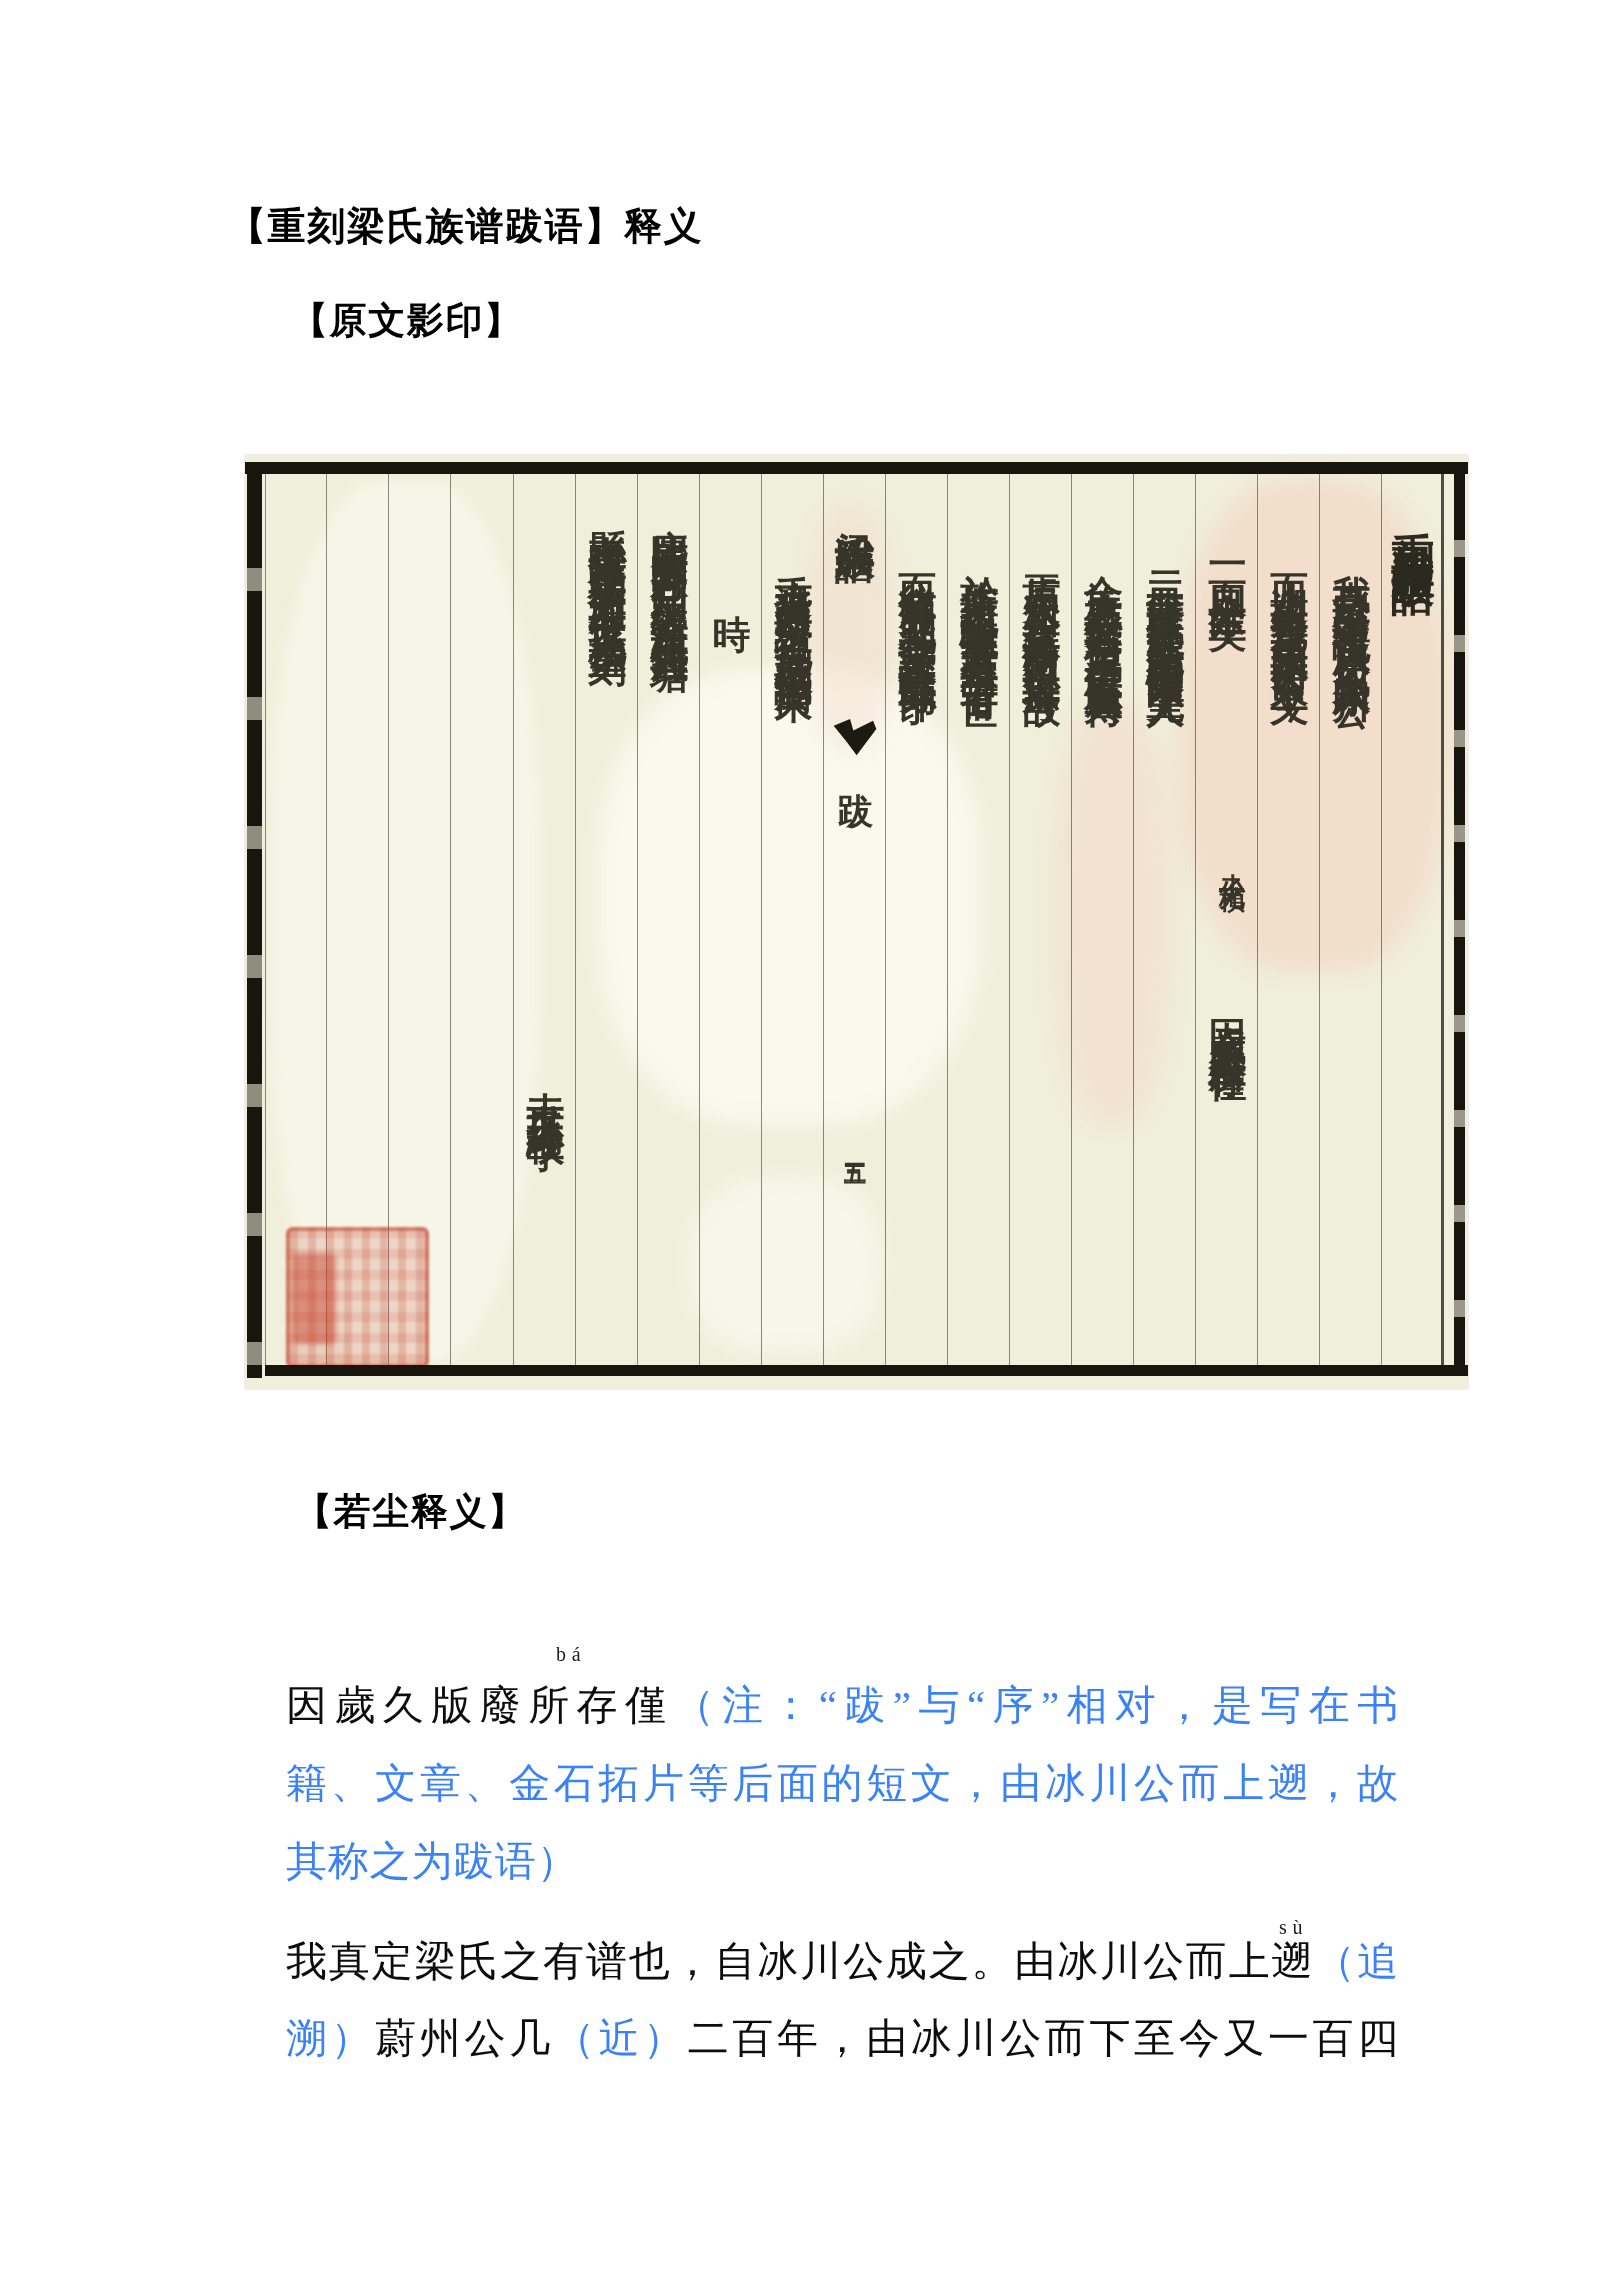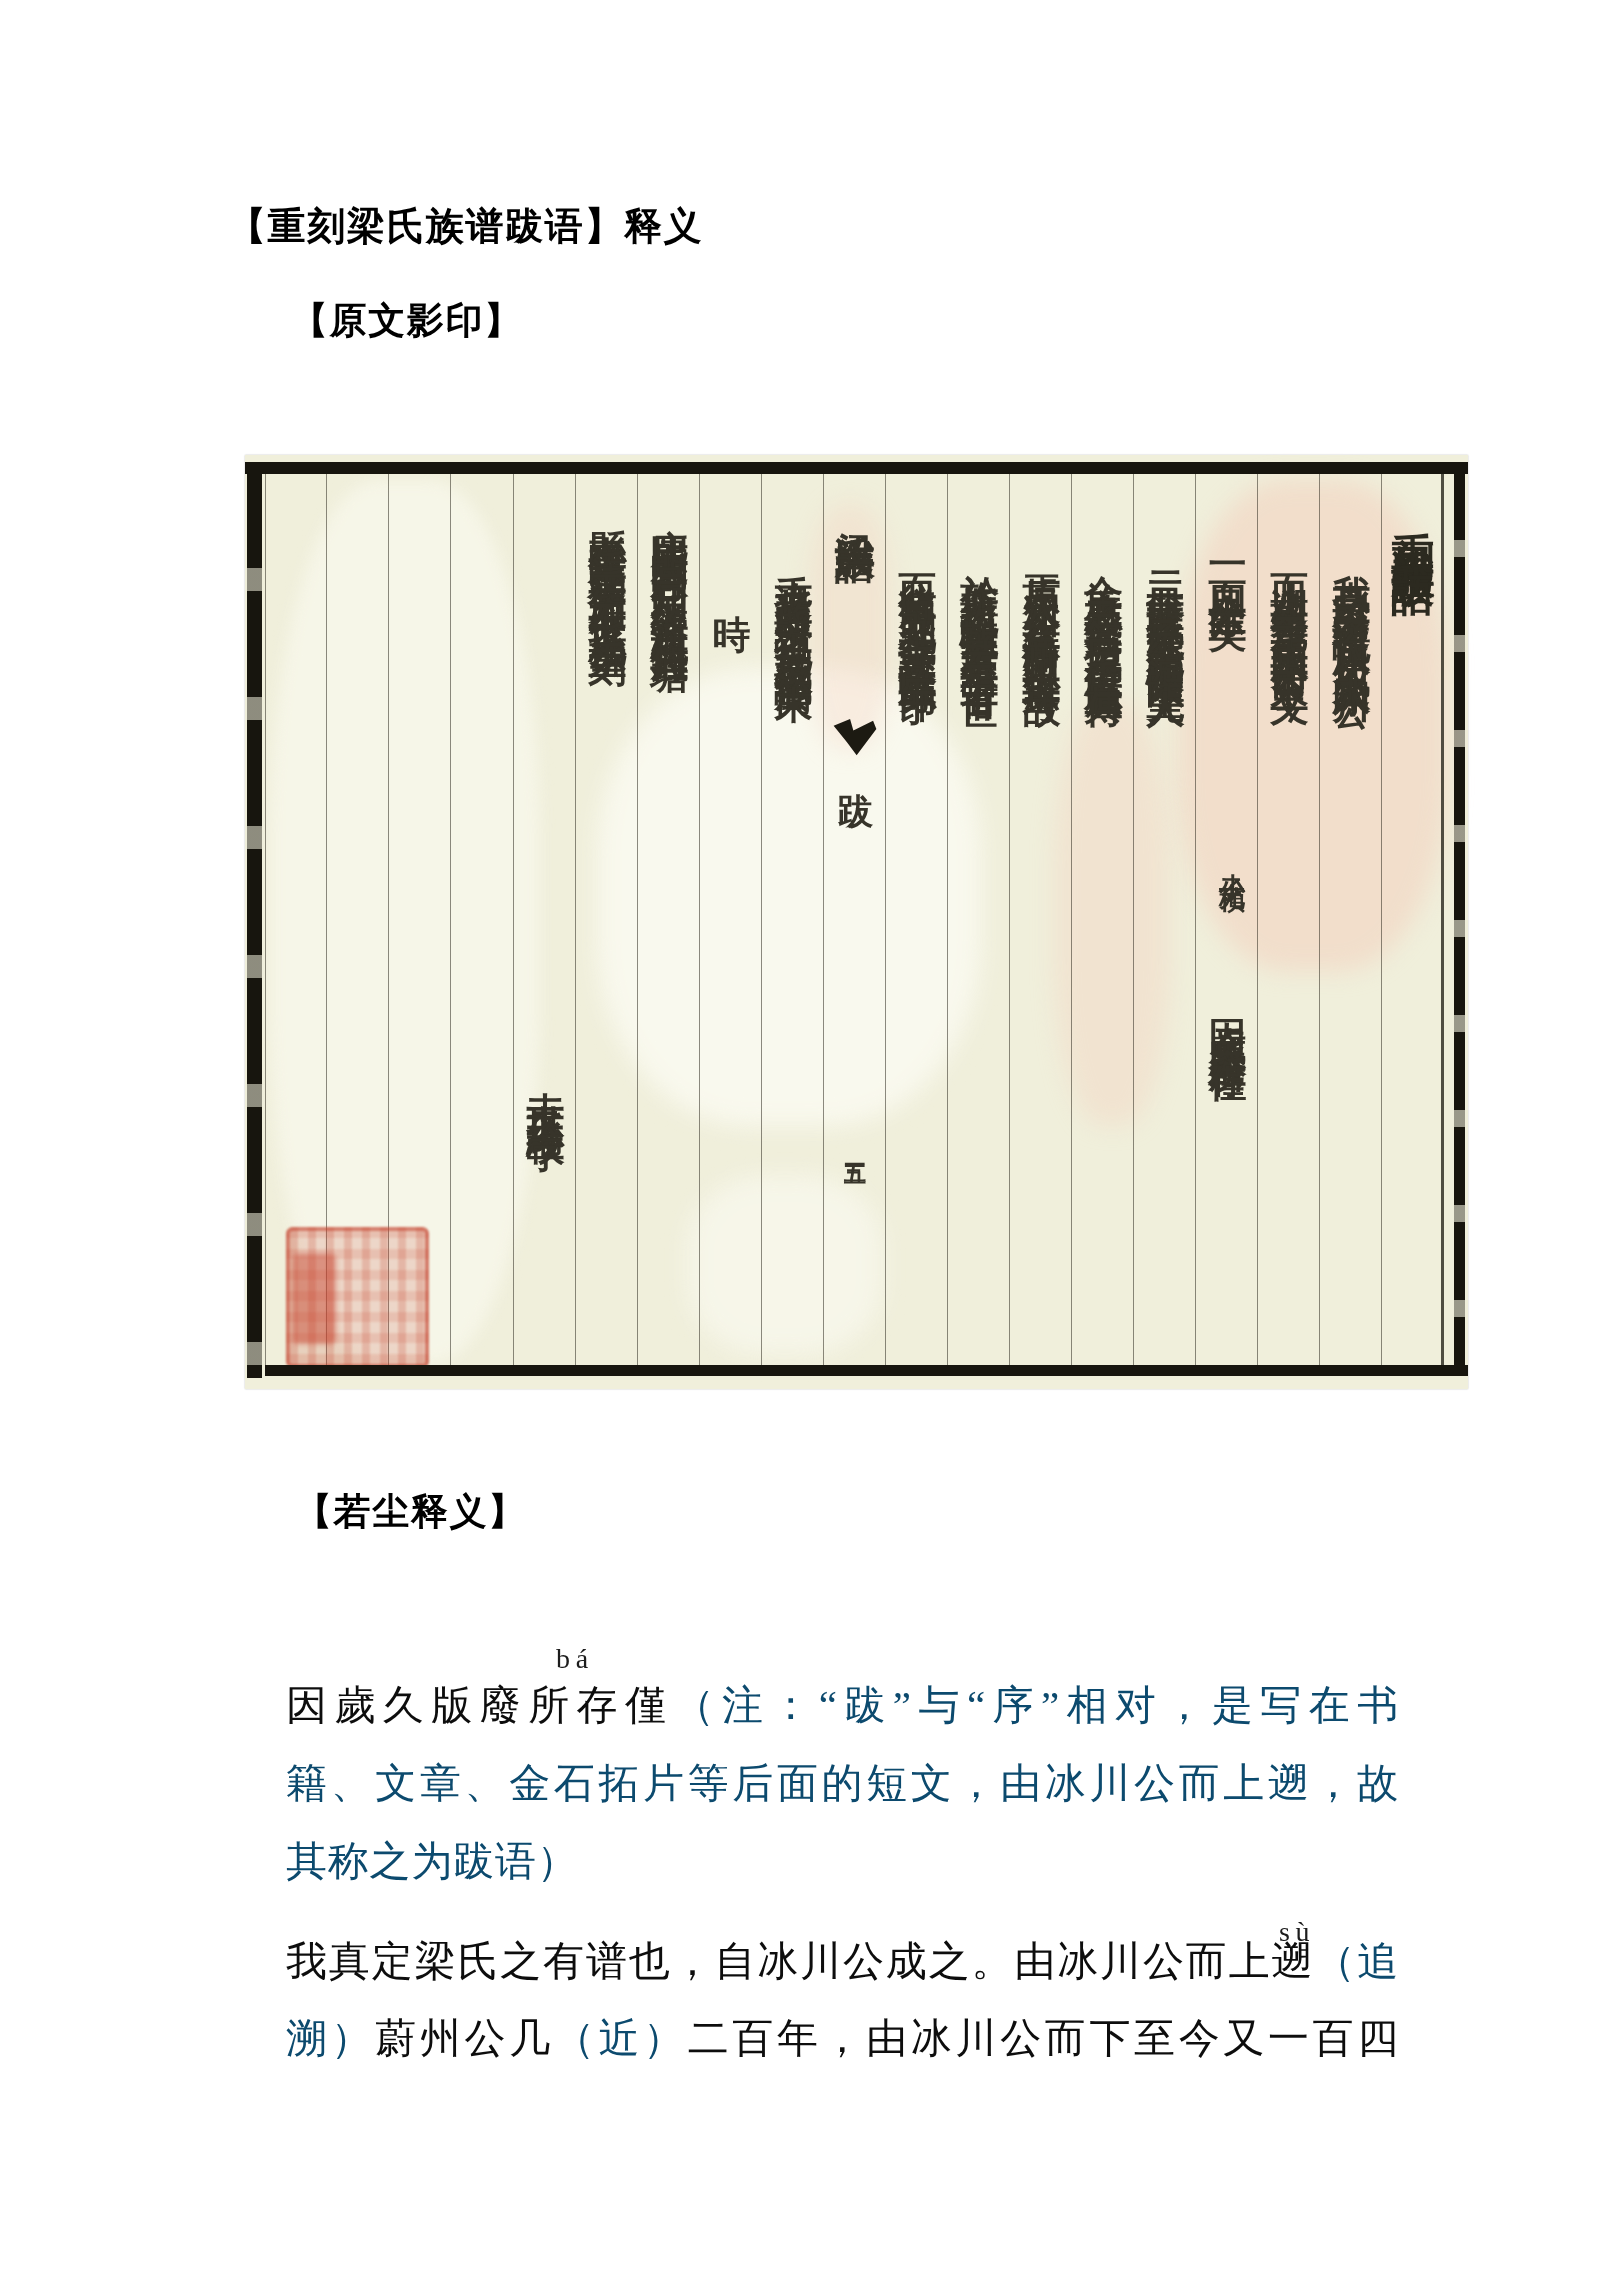--- a/index.html
+++ b/index.html
@@ -63,22 +63,22 @@
   .wm-ear.l{left:4.9px;} .wm-ear.r{left:31px;}
   .wm-dots{position:absolute;left:21px;top:28px;width:4.1px;height:4.1px;border-radius:50%;background:rgba(120,120,120,.8);
         box-shadow:8.2px 0 0 rgba(120,120,120,.8), 16.4px 0 0 rgba(120,120,120,.8);}
   .wm-text{font-size:41px;font-weight:700;color:rgba(255,255,255,.9);letter-spacing:4.1px;
         text-shadow:0 0 5.7px rgba(130,130,130,.4);font-family:"Liberation Sans","DejaVu Sans",sans-serif;}
 
   
   .bline{position:absolute;left:286px;width:1113px;font-size:41px;color:#0d0d0d;
         line-height:51px;letter-spacing:0.8px;}
   .bline.just{text-align:justify;text-align-last:justify;}
-  .red{color:#0c4a6e;}
-  .pinyin{position:absolute;font-size:28px;color:#1c1c1c;letter-spacing:5.7px;white-space:nowrap;}
+  .red{color:#3b82f6;}
+  .pinyin{position:absolute;font-size:20px;color:#1c1c1c;letter-spacing:5.7px;white-space:nowrap;}
   #py1{left:556px;top:1643px;}
   #py2{left:1279px;top:1916px;}
 </style>
 </head>
 <body>
 
 <div class="page">
 
   <div class="heading" id="doc-title">【重刻梁氏族谱跋语】释义</div>
 

